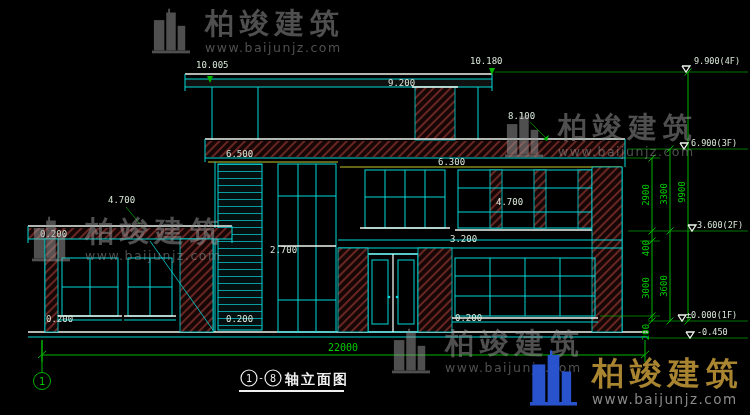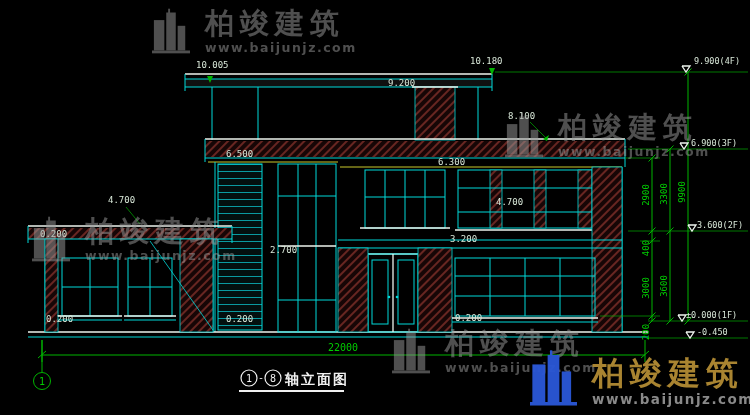--- a/index.html
+++ b/index.html
@@ -22,21 +22,21 @@
   .txt-g{fill:#00cc00;font-family:"DejaVu Sans Mono",monospace;font-size:9px}
   .txt-t{fill:#f0f0f0;font-family:"DejaVu Sans",sans-serif;font-size:14px;font-weight:bold;letter-spacing:2px}
   .txt-b{fill:#00cc00;font-family:"DejaVu Sans Mono",monospace;font-size:10px}
   .ln-t{stroke:#f0f0f0;fill:none}
 
   
   .wm{position:absolute;display:flex;align-items:flex-end;gap:15px;pointer-events:none;white-space:nowrap;z-index:5}
   .wm-gray{color:#9d9d9d;opacity:.5}
   .wm-icon{width:38px;height:47px;flex:0 0 auto}
   .wm-brand{font-weight:bold;font-size:29px;letter-spacing:6px;line-height:1.1;font-family:"DejaVu Sans",sans-serif}
-  .wm-url{font-weight:bold;font-size:12.5px;letter-spacing:1.5px;font-family:"DejaVu Sans",sans-serif}
+  .wm-url{font-weight:normal;font-size:12.5px;letter-spacing:1.5px;font-family:"DejaVu Sans",sans-serif}
   .wm-color{opacity:.96}
   .wm-color .wm-icon{width:47px;height:57px;color:#2a57d6}
   .wm-color .wm-brand{color:#b08a33;font-size:32px}
   .wm-color .wm-url{color:#8f8f8f;font-size:13.5px}
 </style>
 </head>
 <body>
 
 <div class="stage">
 

